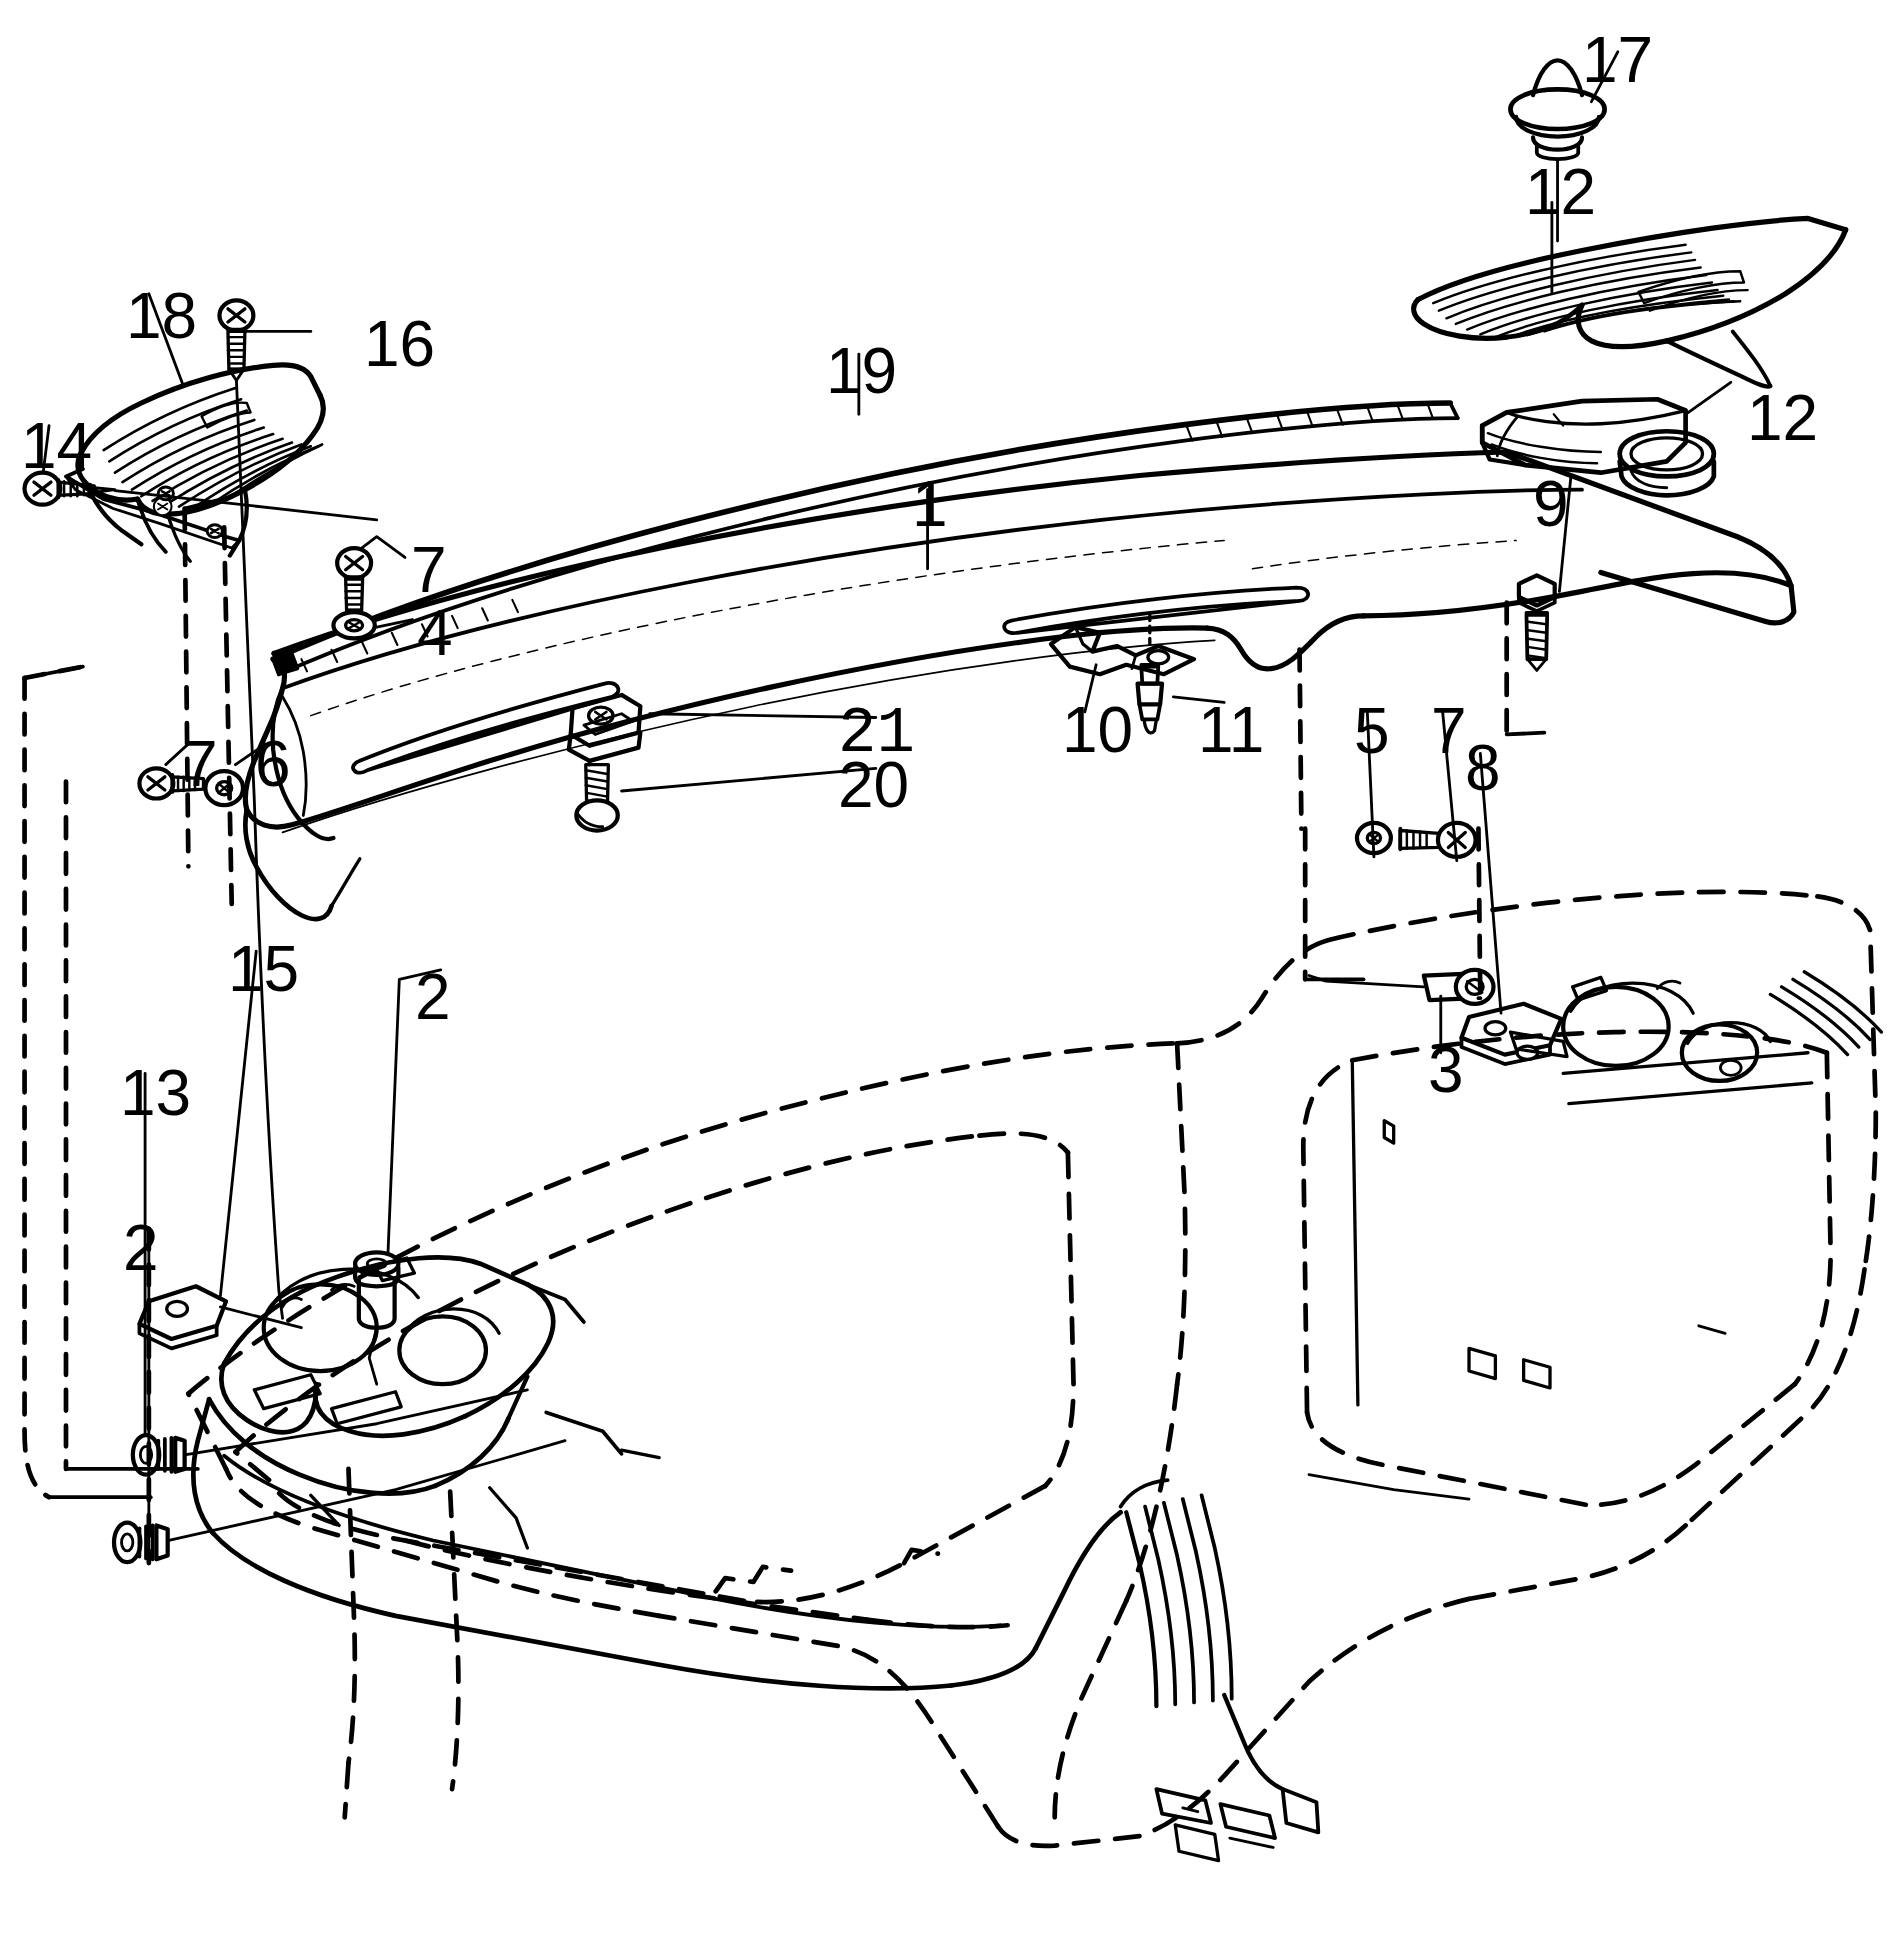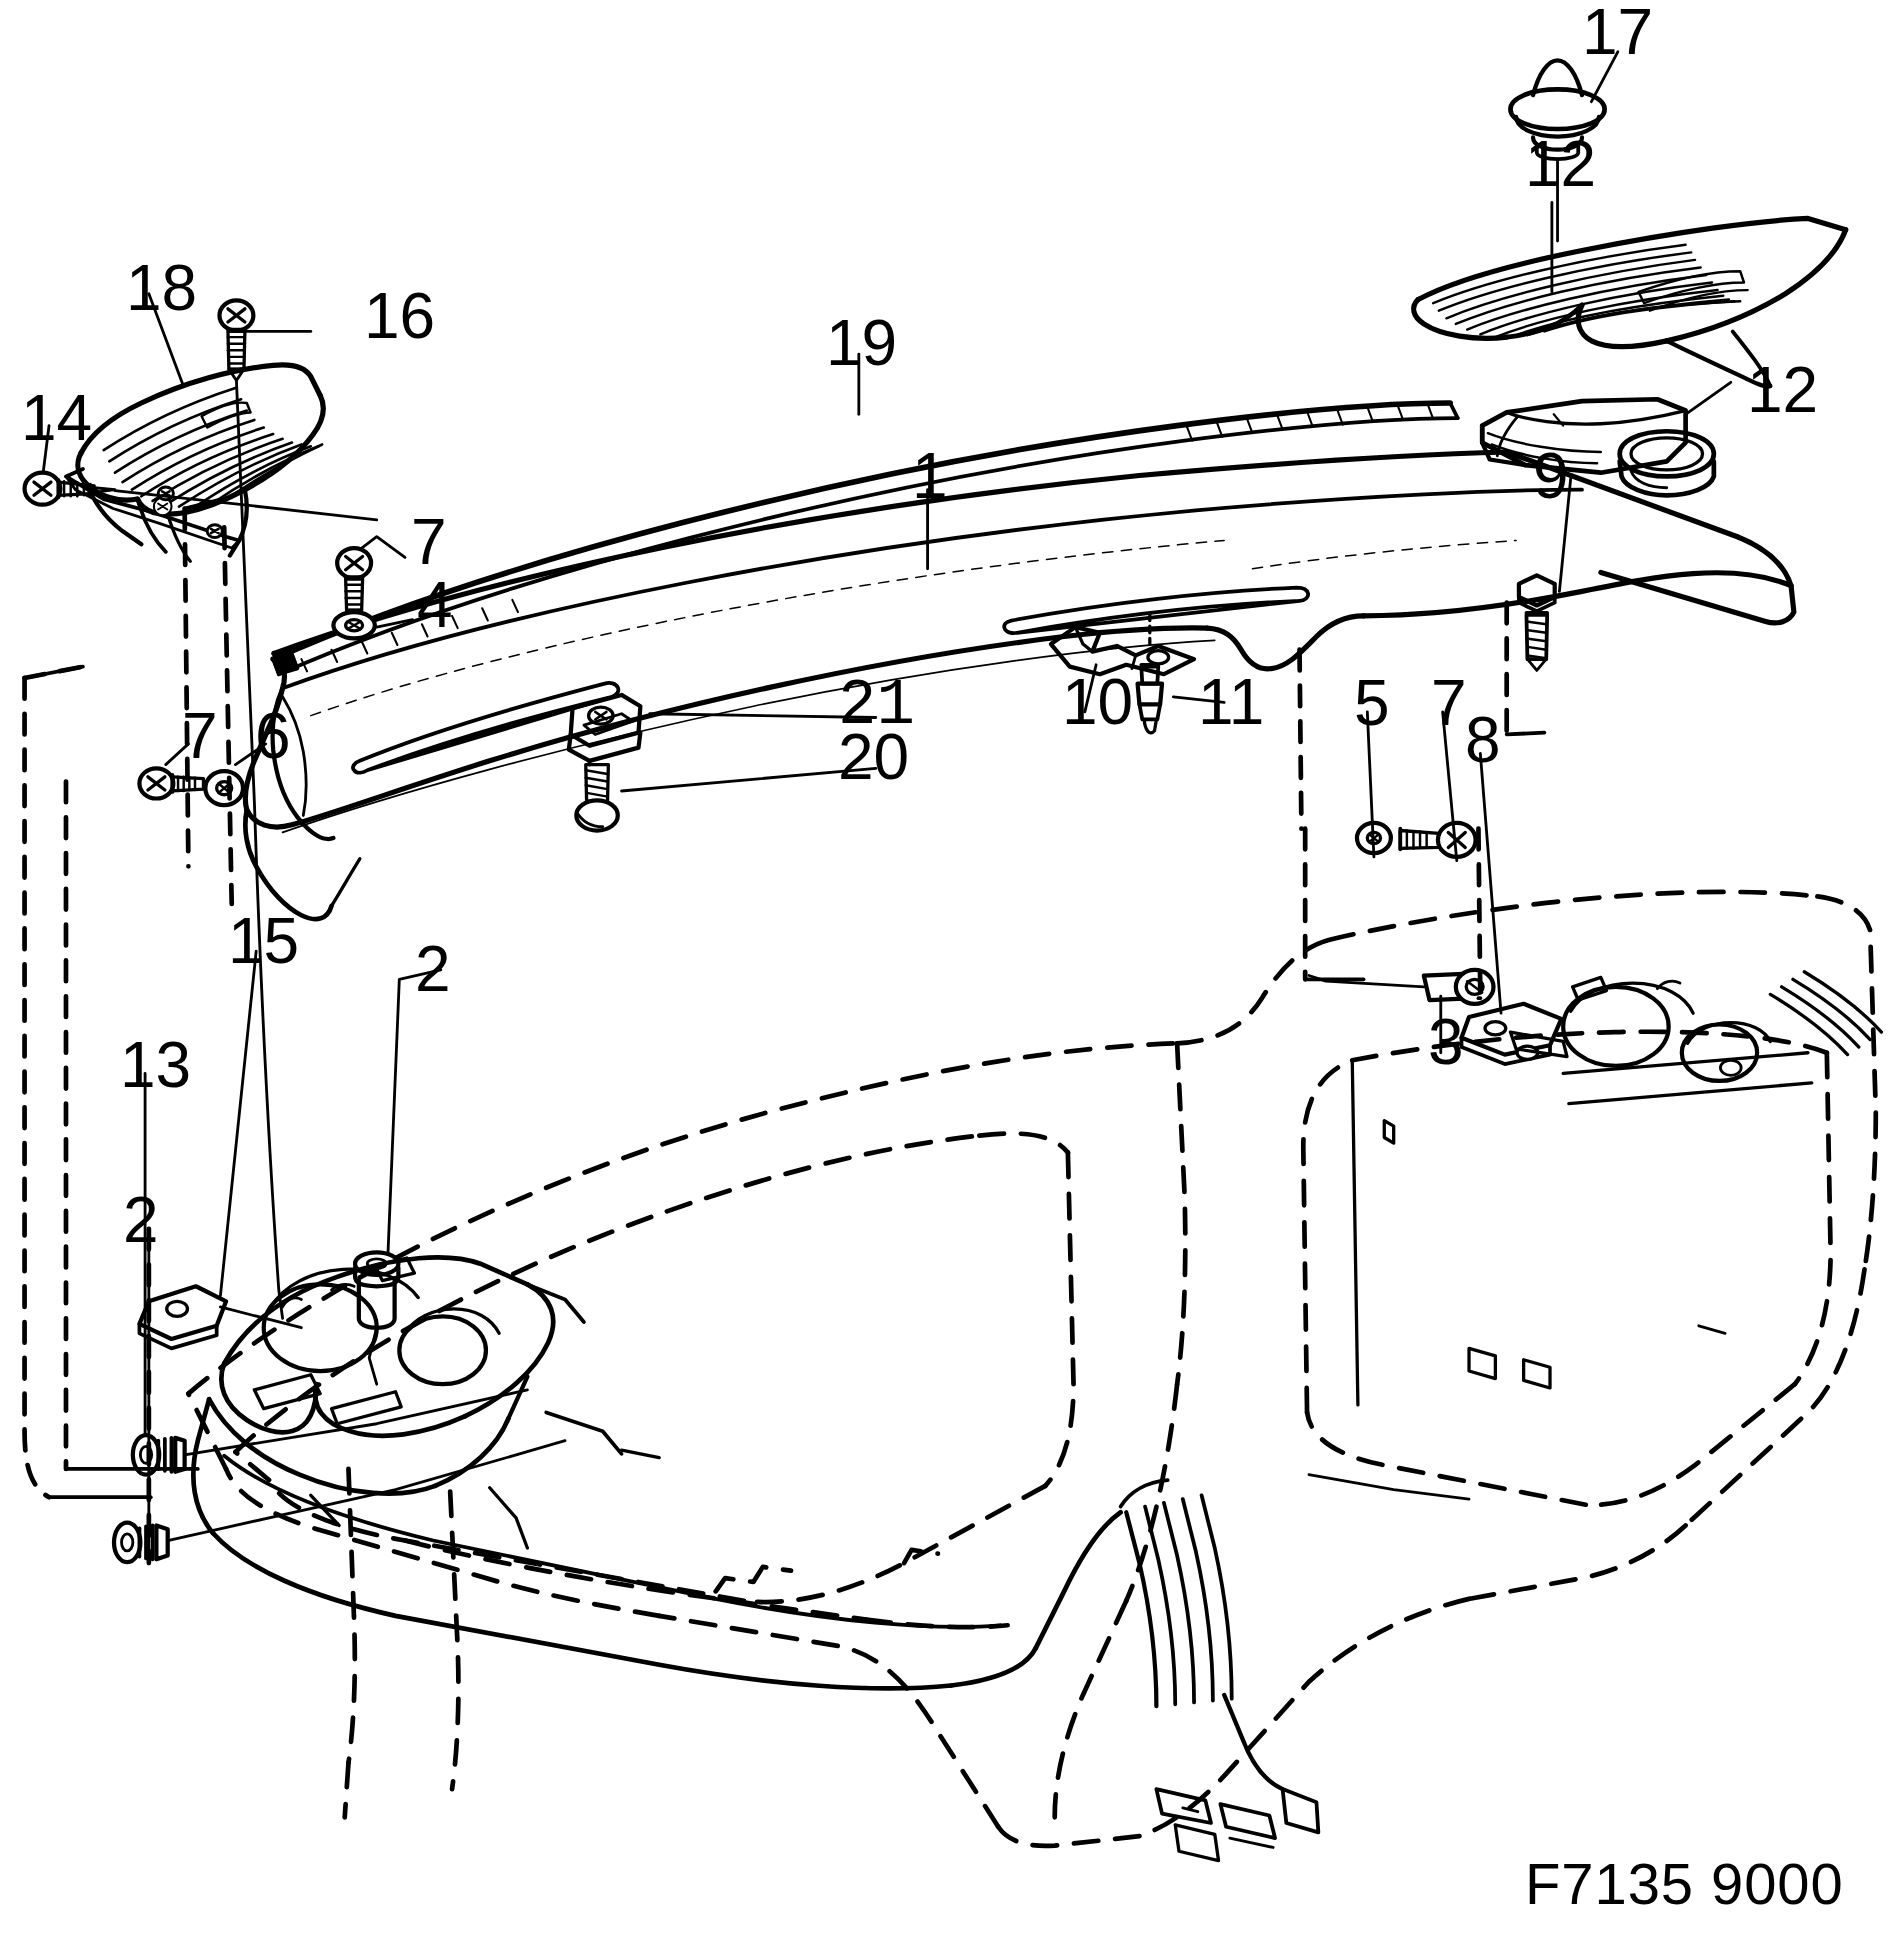--- a/index.html
+++ b/index.html
@@ -1,20 +1,20 @@
 <!DOCTYPE html>
 <html style="font-size:15px"><head>
 <meta charset="utf-8">
 <style>
   html,body{margin:0;padding:0;background:#ffffff;}
   body{font-family:"Liberation Sans", sans-serif;}
   #sheet{position:relative;width:1890px;height:1952px;background:#ffffff;overflow:hidden;}
   #sheet svg{position:absolute;top:0;left:0;width:1890px;height:1952px;}
   .callout{position:absolute;font-family:"Liberation Sans", sans-serif;font-weight:400;
-           font-size:64px;line-height:1;color:#000;white-space:nowrap;}
+           font-size:64px;line-height:1;color:#000;white-space:nowrap;margin-top:28px;}
   .caption{position:absolute;font-family:"Liberation Sans", sans-serif;font-size:58px;
            letter-spacing:0.9px;color:#000;white-space:nowrap;}
 </style>
 </head>
 <body>
 
 <div id="sheet">
 
   <svg viewBox="0 0 2007 2073" xmlns="http://www.w3.org/2000/svg">
     <defs>
@@ -658,16 +658,15 @@
   <div class="callout" style="left:1533px; top:444px;">9</div>
   <div class="callout" style="left:1582px; top:0px;">17</div>
   <div class="callout" style="left:1525px; top:132px;">12</div>
   <div class="callout" style="left:1747px; top:358px;">12</div>
   <div class="callout" style="left:1428px; top:1010px;">3</div>
   <div class="callout" style="left:228px;  top:909px;">15</div>
   <div class="callout" style="left:415px;  top:937px;">2</div>
   <div class="callout" style="left:120px;  top:1033px;">13</div>
   <div class="callout" style="left:123px;  top:1188px;">2</div>
 
-  <div class="caption" style="left:1525px; top:1850px;">F7135 9000</div>
 
 </div>
 
 
 </body></html>

